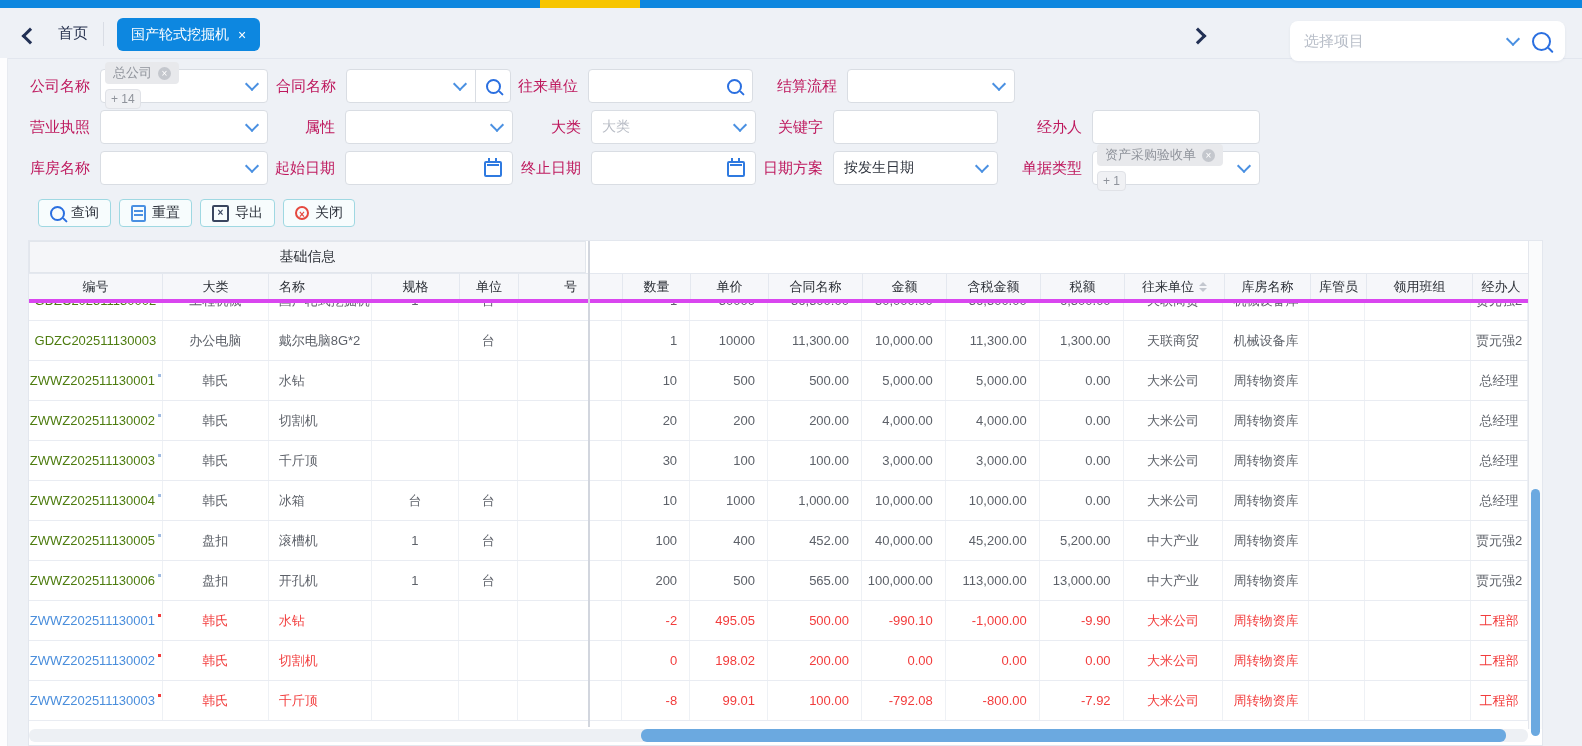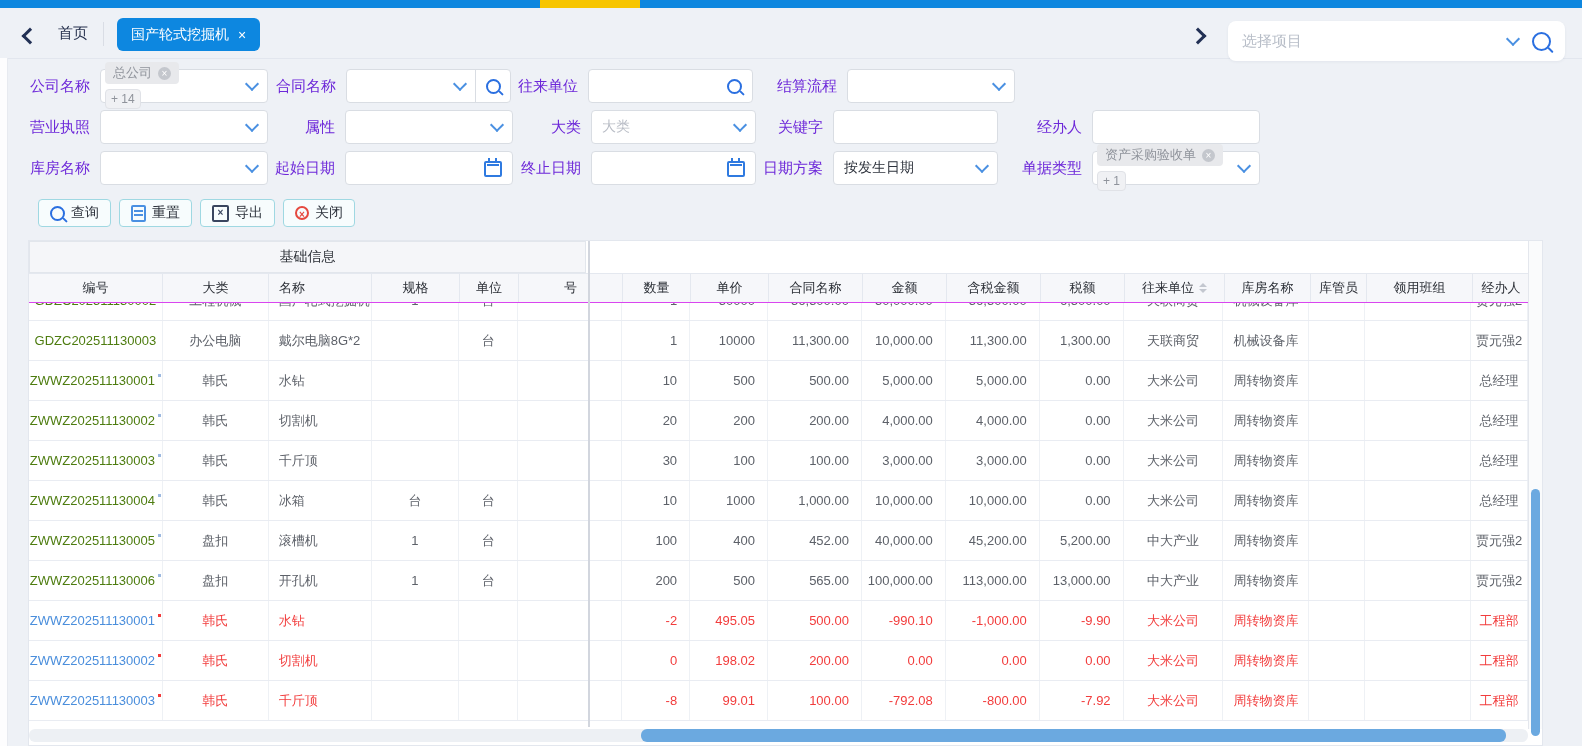--- a/index.html
+++ b/index.html
@@ -11,34 +11,34 @@
 
   
   .tabbar{position:absolute;top:8px;left:0;right:0;height:50px;border-bottom:1px solid #e2e6ee;}
   .chev-nav{position:absolute;top:22px;width:9px;height:9px;border-left:3px solid #223055;border-bottom:3px solid #223055;}
   .chev-back{left:24px;transform:rotate(45deg);}
   .chev-fwd{left:1192px;transform:rotate(-135deg);}
   .home-tab{position:absolute;left:58px;top:14px;font-size:15px;color:#27324e;line-height:22px;cursor:default;}
   .tab-sep{position:absolute;left:103px;top:14px;width:1px;height:24px;background:#d9dde5;}
   .active-tab{position:absolute;left:117px;top:10px;height:33px;background:#0d87e0;border-radius:6px;color:#fff;display:flex;align-items:center;gap:9px;padding:0 14px;font-size:14px;}
   .active-tab .x{font-size:14px;line-height:14px;}
-  .project-box{position:absolute;right:17px;top:13px;width:337px;height:40px;background:#fff;border-radius:8px;display:flex;align-items:center;padding:11px 14px;box-shadow:0 1px 3px rgba(30,50,90,.06);box-sizing:border-box;}
+  .project-box{position:absolute;right:17px;top:13px;width:275px;height:40px;background:#fff;border-radius:8px;display:flex;align-items:center;padding:11px 14px;box-shadow:0 1px 3px rgba(30,50,90,.06);box-sizing:border-box;}
   .project-box .ph{flex:1;color:#b8bec8;font-size:15px;}
   .project-box .chev{margin-right:14px;}
   .mag{display:inline-block;width:11px;height:11px;border:2px solid #2a6fe0;border-radius:50%;position:relative;flex:none;}
   .mag::after{content:'';position:absolute;width:6px;height:2px;background:#2a6fe0;right:-5px;bottom:-2px;transform:rotate(45deg);border-radius:1px;}
   .mag.big{width:15px;height:15px;}
   .mag.big::after{width:7px;right:-5px;bottom:-2px;}
   .left-strip{position:absolute;left:0;top:58px;bottom:0;width:7px;background:#fdfdfe;border-right:1px solid #e7eaf0;}
 
   
   .filters{position:absolute;left:8px;top:62px;right:0;}
   .f-row{display:flex;align-items:center;height:34px;margin-top:7px;}
   .f-cell{display:flex;align-items:center;height:34px;}
-  .f-label{text-align:right;font-size:15px;color:#6d28d9;padding-right:10px;box-sizing:border-box;flex:none;}
+  .f-label{text-align:right;font-size:15px;color:#be185d;padding-right:10px;box-sizing:border-box;flex:none;}
   .fc0 .f-label{width:92px;}  .fc0 .f-field{width:168px;}
   .fc1 .f-label{width:77px;}  .fc1 .f-field{width:168px;}
   .fc2 .f-label{width:78px;}  .fc2 .f-field{width:165px;}
   .fc3 .f-label{width:77px;}  .fc3 .f-field{width:165px;}
   .fc4 .f-label{width:94px;}  .fc4 .f-field{width:168px;}
   .f-field{position:relative;height:34px;background:#fff;border:1px solid #d9dde3;border-radius:4px;display:flex;align-items:center;box-sizing:border-box;padding:0 10px;flex:none;}
   .f-field input{border:none;outline:none;flex:1;min-width:0;font-size:14px;color:#333;background:transparent;font-family:inherit;}
   .f-field .val{flex:1;font-size:14px;color:#2e333d;white-space:nowrap;overflow:hidden;}
   .f-field .val.placeholder{color:#b9bdc6;}
   .chev{width:8px;height:8px;border-right:2px solid #4a90e2;border-bottom:2px solid #4a90e2;transform:rotate(45deg);margin-top:-4px;flex:none;}
@@ -56,21 +56,21 @@
   .btn{height:28px;border:1px solid #9fd8e2;background:#f7fcfd;border-radius:4px;display:flex;align-items:center;gap:6px;padding:0 11px;font-size:14px;color:#2e333d;cursor:pointer;font-family:inherit;}
   .ic-reset{width:11px;height:13px;border:2px solid #4a90e2;border-radius:2px;position:relative;}
   .ic-reset::before{content:'';position:absolute;left:1px;right:1px;top:3px;height:2px;background:#4a90e2;box-shadow:0 4px 0 #4a90e2;}
   .ic-export{width:13px;height:13px;border:2px solid #39455f;border-radius:2px;color:#39455f;font-size:10px;line-height:12px;text-align:center;font-weight:bold;}
   .ic-closered{width:14px;height:14px;border:2px solid #e5493f;border-radius:50%;color:#e5493f;font-size:10px;line-height:13px;text-align:center;box-sizing:border-box;font-weight:bold;}
 
   
   .table-wrap{position:absolute;left:28px;top:240px;width:1515px;height:506px;background:#fff;border:1px solid #e3e7ee;box-sizing:border-box;}
   .group-row{position:relative;height:32px;background:#fff;}
   .group-cell{position:absolute;left:0;top:0;width:557px;height:32px;background:#f5f6f9;border:1px solid #e2e6ec;box-sizing:border-box;display:flex;align-items:center;justify-content:center;font-size:14px;color:#2b2f36;}
-  .head-row{display:flex;height:30px;background:#f6f7fa;border-top:1px solid #e4e8ef;border-bottom:1px solid #d946ef;box-sizing:border-box;}
+  .head-row{display:flex;height:30px;background:#f6f7fa;border-top:1px solid #e4e8ef;border-bottom:4px solid #d946ef;box-sizing:border-box;}
   .h-cell{display:flex;align-items:center;justify-content:center;font-size:13px;color:#2b2f36;border-right:1px solid #e4e8ef;box-sizing:border-box;white-space:nowrap;overflow:hidden;}
   .h-cell.al-left{justify-content:flex-start;padding-left:10px;}
   .sort{display:inline-flex;flex-direction:column;margin-left:5px;line-height:0;}
   .sort i{width:0;height:0;border-left:4px solid transparent;border-right:4px solid transparent;display:block;}
   .sort .up{border-bottom:4px solid #c3c7cf;margin-bottom:2px;}
   .sort .dn{border-top:4px solid #c3c7cf;}
   .tbody{position:absolute;left:0;top:62px;right:14px;bottom:18px;overflow:hidden;}
   .t-row{display:flex;height:40px;border-bottom:1px solid #e9ecf2;box-sizing:border-box;background:#fff;}
   .t-row.clipped{margin-top:-22px;}
   .t-cell{display:flex;align-items:center;justify-content:center;font-size:13px;color:#5d6169;border-right:1px solid #eef1f5;box-sizing:border-box;white-space:nowrap;overflow:hidden;}

